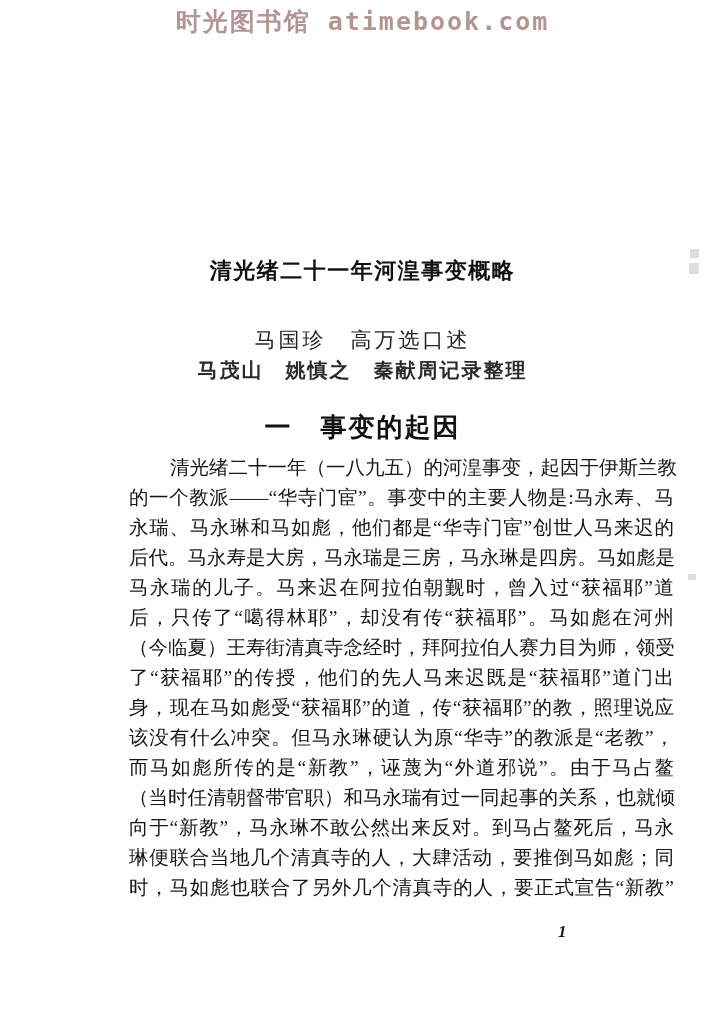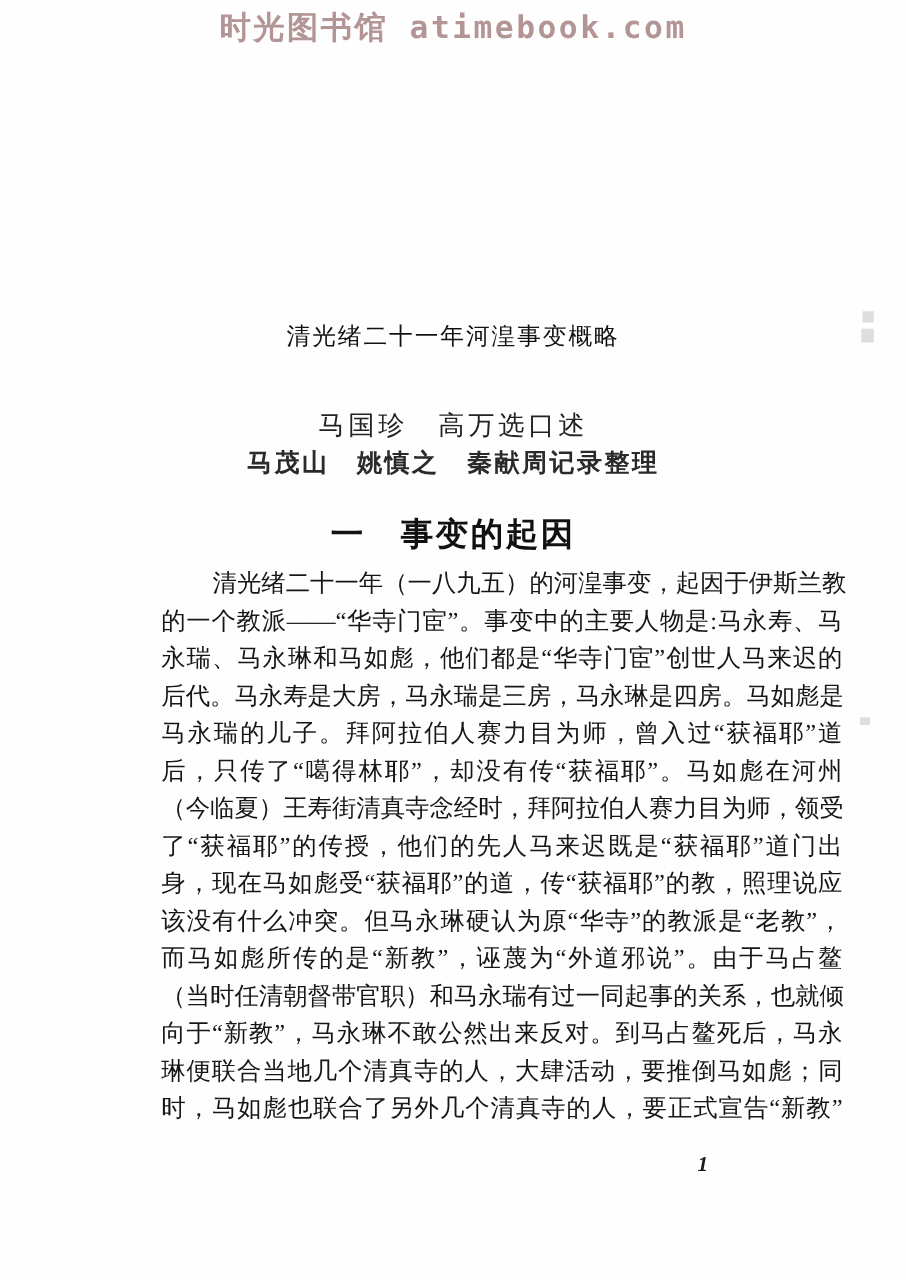--- a/index.html
+++ b/index.html
@@ -29,22 +29,22 @@
     color: #b39595;
     white-space: nowrap;
     user-select: none;
   }
   .doc-title {
     position: absolute;
     top: 256px;
     left: 0;
     width: 100%;
     text-align: center;
-    font-size: 19px;
-    font-weight: normal;
+    font-size: 22px;
+    font-weight: bold;
     letter-spacing: 1.5px;
     color: #111111;
   }
   .byline-primary {
     position: absolute;
     top: 326px;
     left: 0;
     width: 100%;
     text-align: center;
     font-size: 21px;
@@ -126,21 +126,21 @@
 
   <div class="byline-secondary">马茂山　姚慎之　秦献周记录整理</div>
 
   <div class="section-heading">一　事变的起因</div>
 
   <div class="body-text">
     <div class="body-line indent">清光绪二十一年（一八九五）的河湟事变，起因于伊斯兰教</div>
     <div class="body-line">的一个教派——“华寺门宦”。事变中的主要人物是:马永寿、马</div>
     <div class="body-line">永瑞、马永琳和马如彪，他们都是“华寺门宦”创世人马来迟的</div>
     <div class="body-line">后代。马永寿是大房，马永瑞是三房，马永琳是四房。马如彪是</div>
-    <div class="body-line">马永瑞的儿子。拜阿拉伯人赛力目为师，曾入过“获福耶”道</div>
+    <div class="body-line">马永瑞的儿子。马来迟在阿拉伯朝觐时，曾入过“获福耶”道</div>
     <div class="body-line">后，只传了“噶得林耶”，却没有传“获福耶”。马如彪在河州</div>
     <div class="body-line">（今临夏）王寿街清真寺念经时，拜阿拉伯人赛力目为师，领受</div>
     <div class="body-line">了“获福耶”的传授，他们的先人马来迟既是“获福耶”道门出</div>
     <div class="body-line">身，现在马如彪受“获福耶”的道，传“获福耶”的教，照理说应</div>
     <div class="body-line">该没有什么冲突。但马永琳硬认为原“华寺”的教派是“老教”，</div>
     <div class="body-line">而马如彪所传的是“新教”，诬蔑为“外道邪说”。由于马占鳌</div>
     <div class="body-line">（当时任清朝督带官职）和马永瑞有过一同起事的关系，也就倾</div>
     <div class="body-line">向于“新教”，马永琳不敢公然出来反对。到马占鳌死后，马永</div>
     <div class="body-line">琳便联合当地几个清真寺的人，大肆活动，要推倒马如彪；同</div>
     <div class="body-line">时，马如彪也联合了另外几个清真寺的人，要正式宣告“新教”</div>

